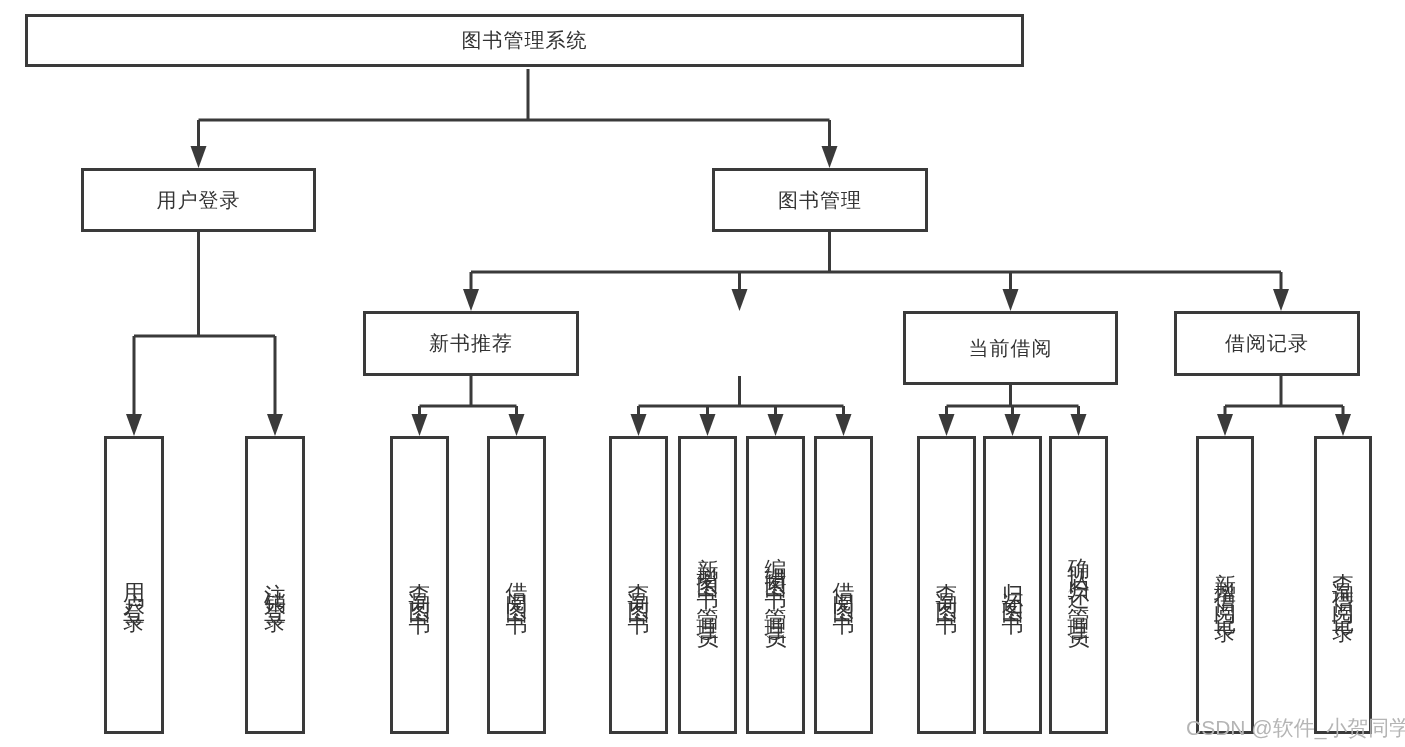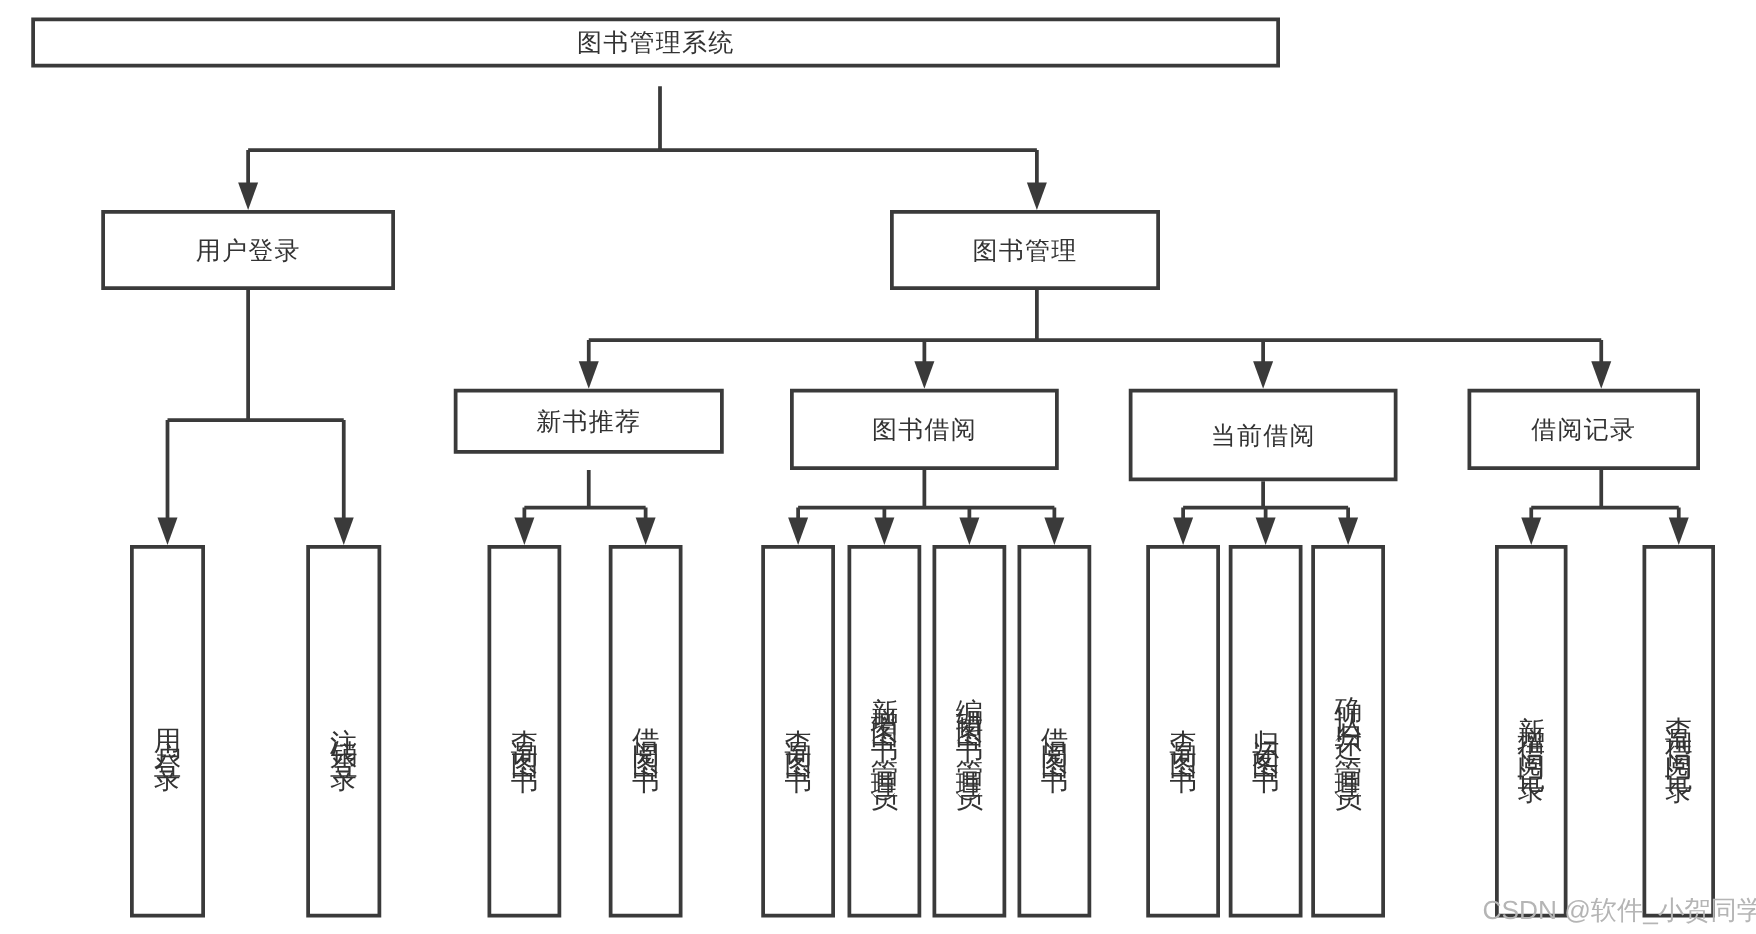--- a/index.html
+++ b/index.html
@@ -122,27 +122,26 @@
       <polygon points="767.5,414 783.5,414 775.5,436"></polygon>
       <polygon points="835.5,414 851.5,414 843.5,436"></polygon>
       <polygon points="938.5,414 954.5,414 946.5,436"></polygon>
       <polygon points="1004.5,414 1020.5,414 1012.5,436"></polygon>
       <polygon points="1070.5,414 1086.5,414 1078.5,436"></polygon>
       <polygon points="1217,414 1233,414 1225,436"></polygon>
       <polygon points="1335,414 1351,414 1343,436"></polygon>
     </g>
   </svg>
 
-  <div class="hbox" style="left:25px;top:14px;width:999px;height:40px">图书管理系统</div>
+  <div class="hbox" style="left:25px;top:14px;width:999px;height:53px">图书管理系统</div>
 
   <div class="hbox" style="left:81px;top:168px;width:235px;height:64px">用户登录</div>
   <div class="hbox" style="left:712px;top:168px;width:216px;height:64px">图书管理</div>
 
-  <div class="hbox" style="left:363px;top:311px;width:216px;height:52px">新书推荐</div>
-  <div class="hbox" style="left:632px;top:311px;width:215px;height:65px">图书借阅</div>
+  <div class="hbox" style="left:363px;top:311px;width:216px;height:65px">新书推荐</div>
   <div class="hbox" style="left:903px;top:311px;width:215px;height:74px">当前借阅</div>
   <div class="hbox" style="left:1174px;top:311px;width:186px;height:65px">借阅记录</div>
 
   <div class="vbox" style="left:104px;top:436px;width:60px;height:298px">
     <span class="vtext">用户登录</span>
   </div>
   <div class="vbox" style="left:245px;top:436px;width:60px;height:298px">
     <span class="vtext">注销登录</span>
   </div>
 

